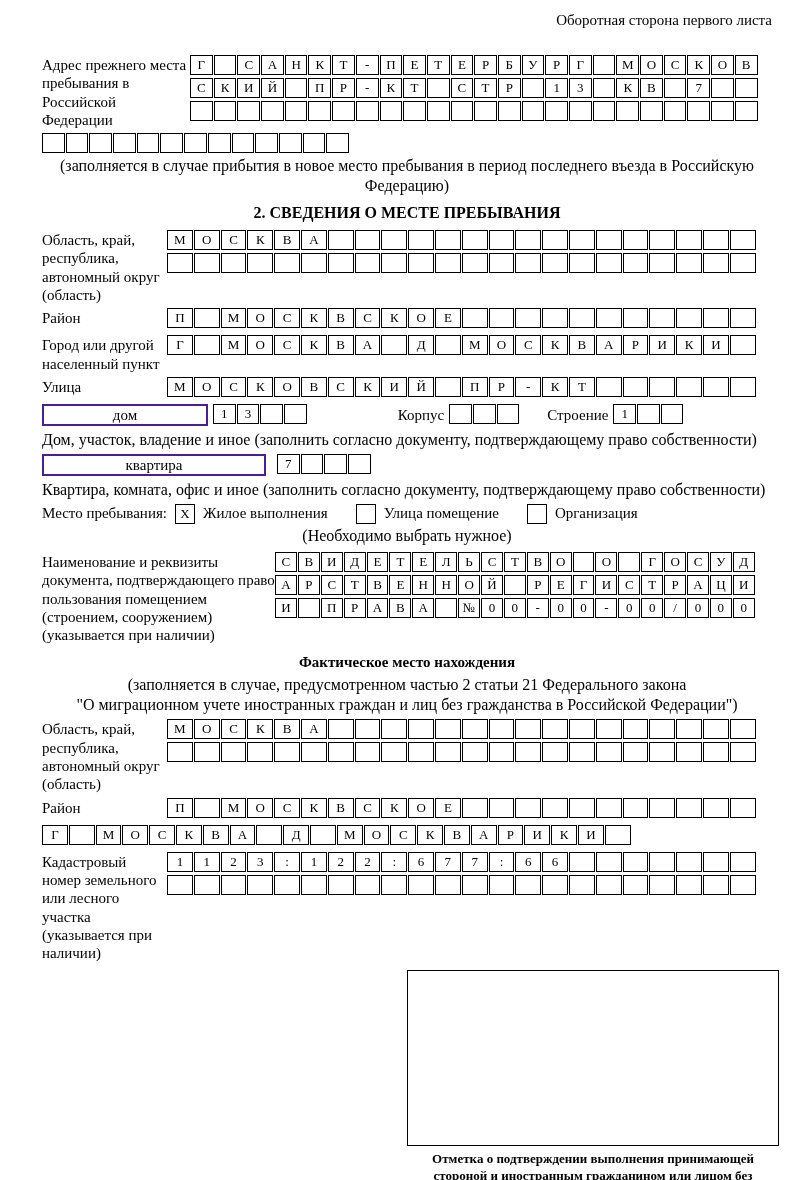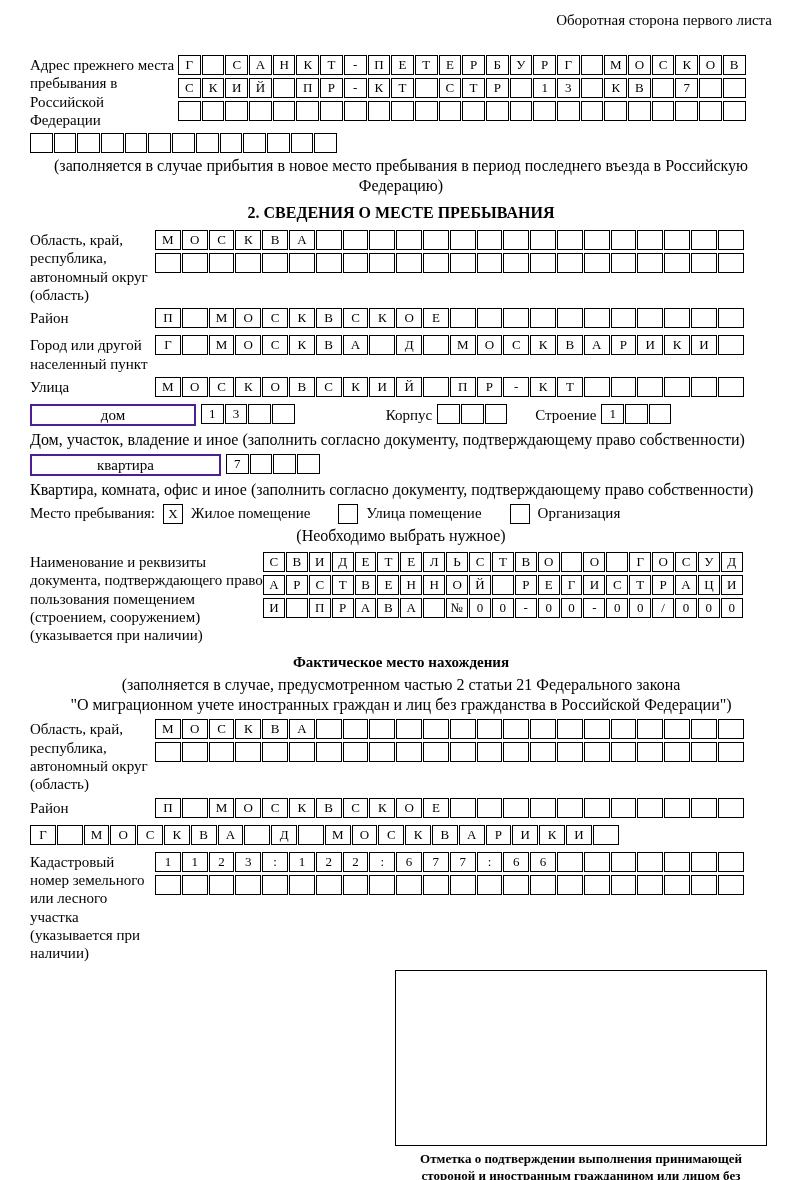--- a/index.html
+++ b/index.html
@@ -1,18 +1,18 @@
 <!DOCTYPE html>
 <html><head>
 <meta charset="utf-8">
 <style>
   * { box-sizing: border-box; margin: 0; padding: 0; }
   html,body { background:#fff; }
   body { font-family: "Liberation Serif", serif; color:#000; }
-  .page { width:800px; height:1180px; padding:12px 28px 0 30px; position:relative; overflow:hidden; background:#fff; }
+  .page { width:800px; height:1180px; padding:12px 28px 0 42px; position:relative; overflow:hidden; background:#fff; }
 
   .corner-note { text-align:right; font-size:15px; margin-bottom:26px; }
 
   .frow { display:flex; margin-bottom:4px; }
   .flabel { width:125px; flex-shrink:0; font-size:15px; line-height:1.22; padding-top:1px; }
   .flabel.w145 { width:148px; }
   .flabel.w233 { width:233px; }
   .grids { flex:1; }
 
   .grid { display:flex; margin-bottom:3px; }
@@ -29,21 +29,21 @@
 
   .sec-title { text-align:center; font-weight:bold; font-size:16px; margin:8px 0 8px 0; }
   .sub-title { text-align:center; font-weight:bold; font-size:15px; margin:10px 0 4px 0; }
 
   .house-row, .apt-row { display:flex; align-items:center; margin-bottom:3px; }
   .box-label {
     border:2px solid #4c1d95; height:22px; display:flex; align-items:center; justify-content:center;
     font-size:15px; flex-shrink:0; background:#fff;
   }
   .box-label.w165 { width:166px; margin-right:5px; }
-  .box-label.w200 { width:191px; margin-right:5px; }
+  .box-label.w200 { width:224px; margin-right:11px; }
   .inline-label { font-size:15px; margin:0 5px; white-space:nowrap; }
   .gap85 { margin-right:85px; }
   .gap25 { margin-right:22px; }
 
   .stay-row { display:flex; align-items:center; margin:4px 0 2px 0; }
   .stay-row .stay-label { font-size:15px; margin-right:8px; }
   .cbox {
     width:20px; height:20px; border:1px solid #000; display:flex; align-items:center; justify-content:center;
     font-size:13px; flex-shrink:0; margin-right:8px; background:#fff;
   }
@@ -338,21 +338,21 @@
         <span class="cell"></span>
         <span class="cell"></span>
         <span class="cell"></span>
       </div>
   </div>
   <div class="note">Квартира, комната, офис и иное (заполнить согласно документу, подтверждающему право собственности)</div>
 
   <div class="stay-row">
     <div class="stay-label">Место пребывания:</div>
     <div class="cbox">X</div>
-    <div class="opt-label">Жилое помещение</div>
+    <div class="opt-label">Жилое выполнения</div>
     <div class="cbox"></div>
     <div class="opt-label">Улица помещение</div>
     <div class="cbox"></div>
     <div class="opt-label">Организация</div>
   </div>
   <div class="note center">(Необходимо выбрать нужное)</div>
 
   <div class="frow mt6">
     <div class="flabel w233">Наименование и реквизиты документа, подтверждающего право пользования помещением (строением, сооружением) (указывается при наличии)</div>
     <div class="grids">

